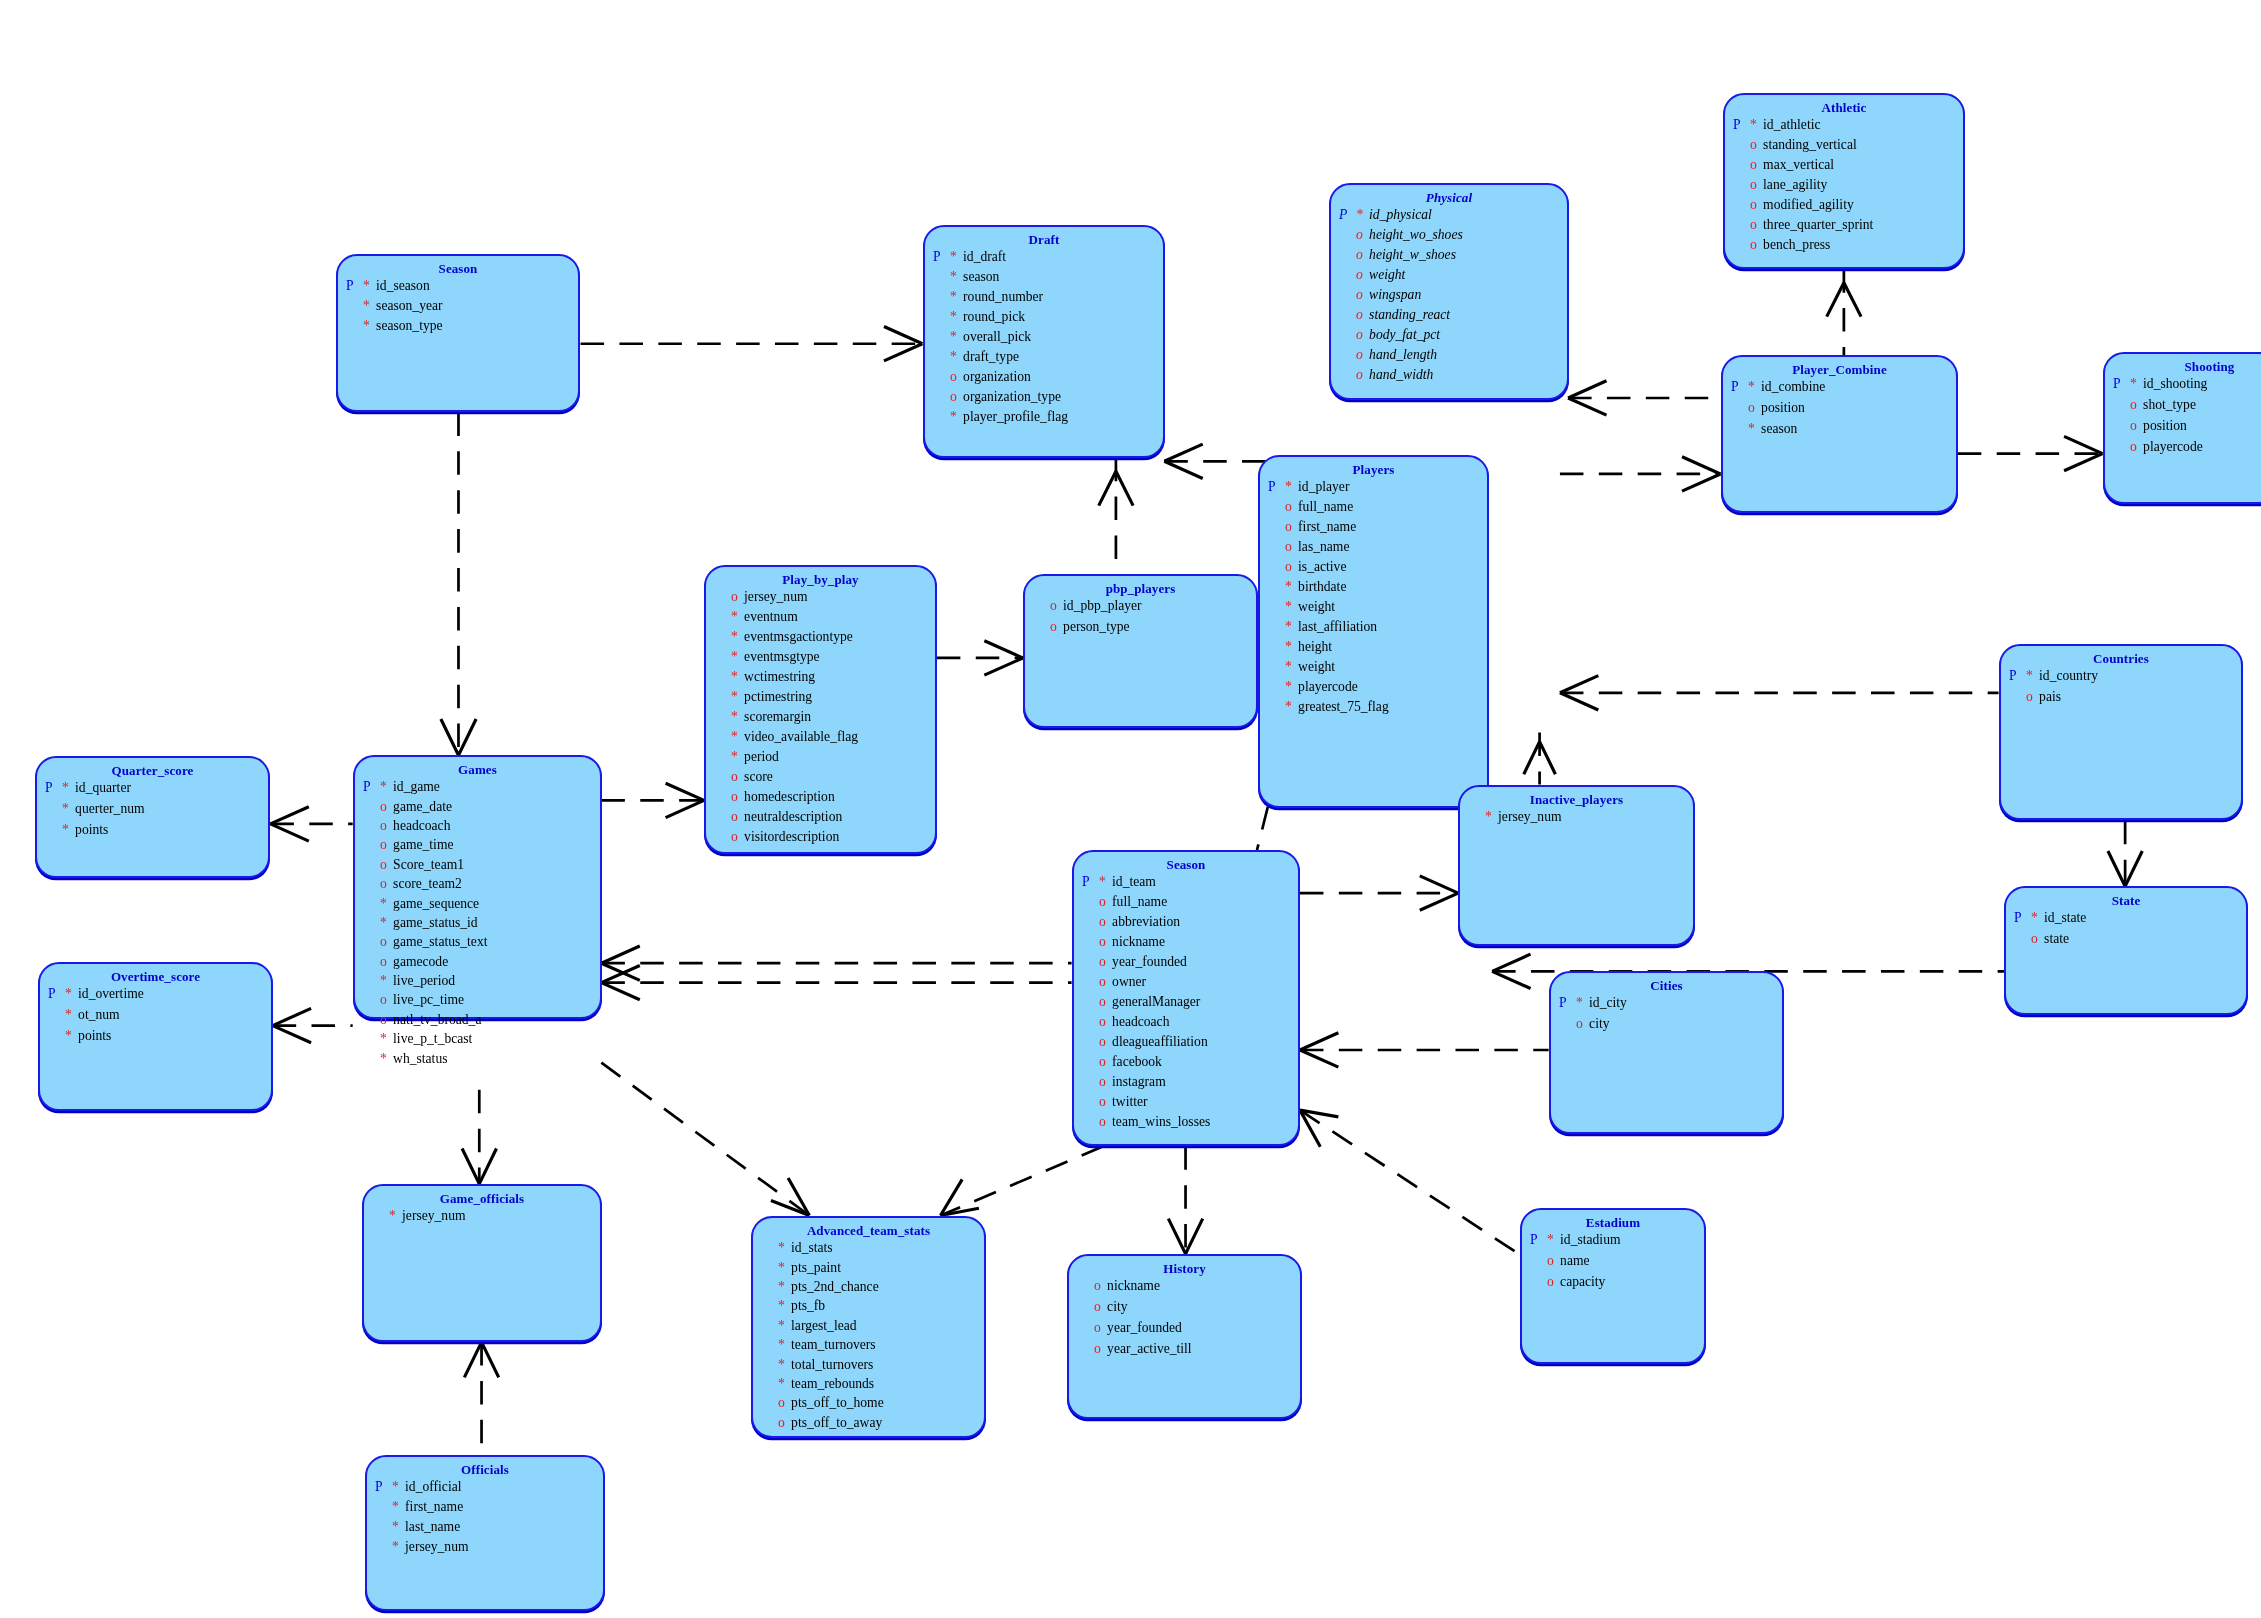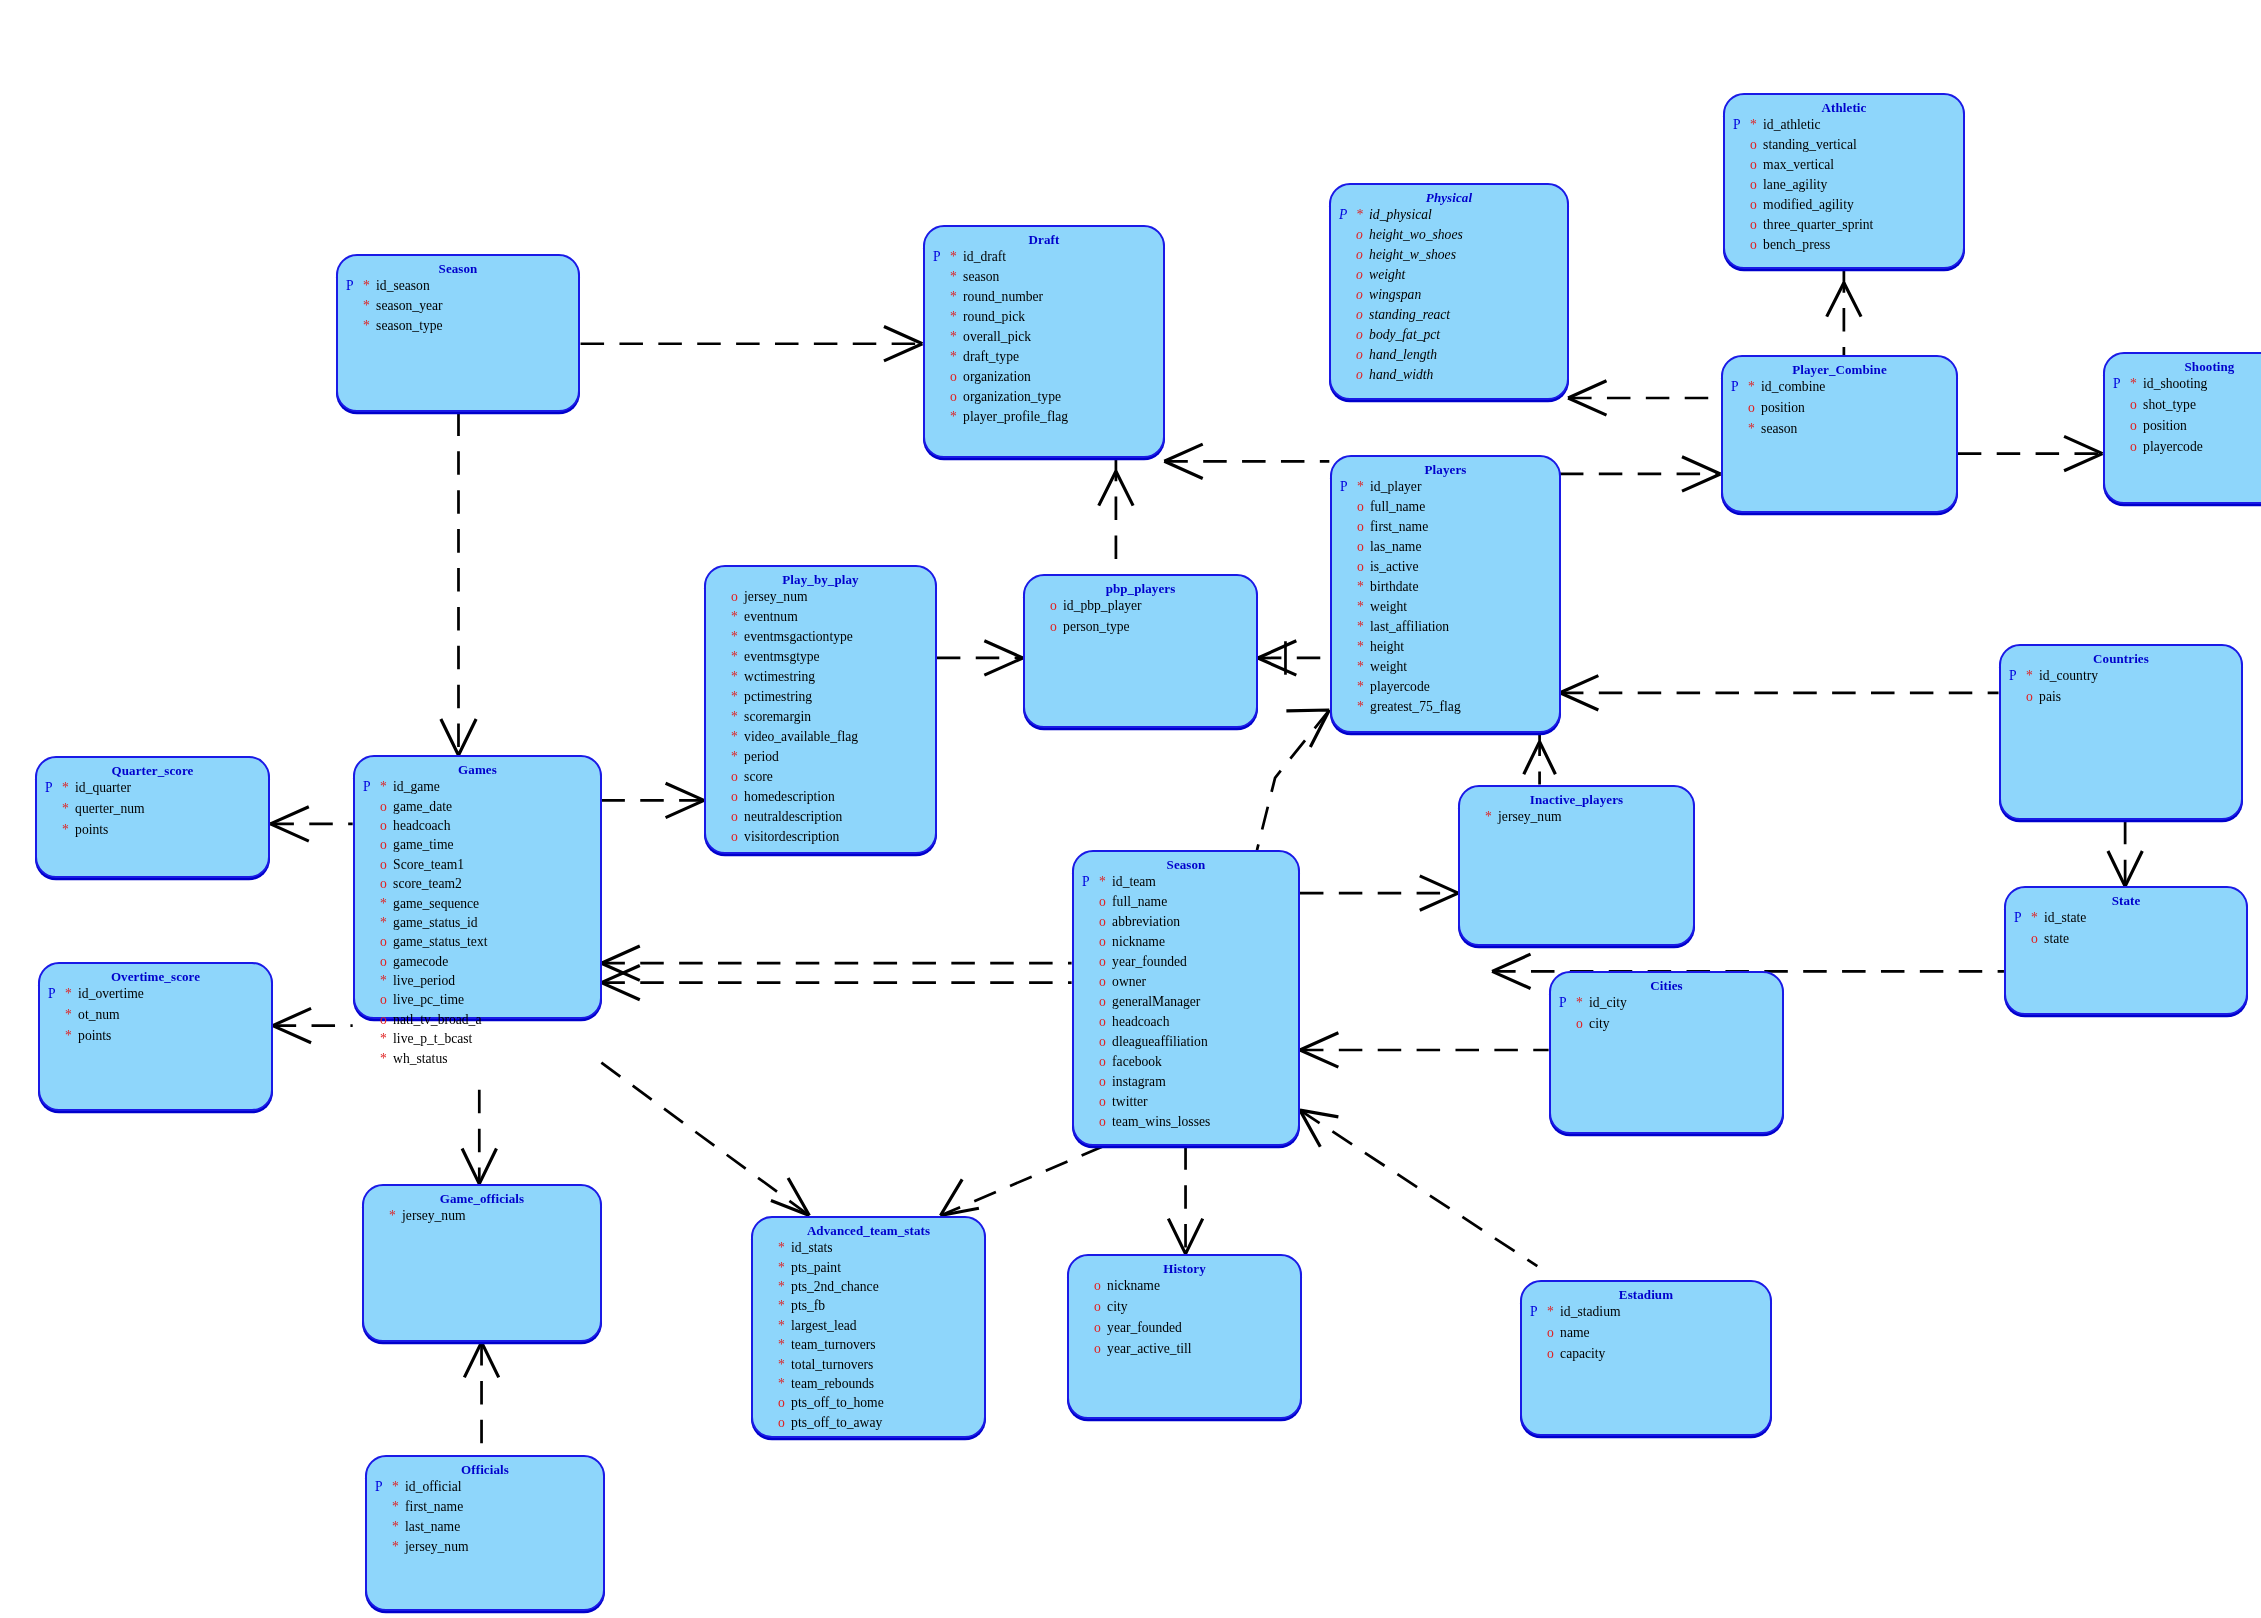--- a/index.html
+++ b/index.html
@@ -410,21 +410,21 @@
             <span class="mand" style="width: 13px;">o</span>
             <span class="aname">position</span>
           </div>
           <div class="attr" style="height: 21px; font-size: 13.6px;">
             <span class="pk" style="width: 17px;"></span>
             <span class="mand" style="width: 13px;">o</span>
             <span class="aname">playercode</span>
           </div>
         </div>
       </div>
-      <div class="entity" style="left: 1330px; top: 455px; width: 231px; height: 278px;">
+      <div class="entity" style="left: 1258px; top: 455px; width: 231px; height: 353px;">
         <div class="ent-title" style="font-size: 13px;">Players</div>
         <div class="attrs">
           <div class="attr" style="height: 20px; font-size: 13.6px;">
             <span class="pk" style="width: 17px;">P</span>
             <span class="mand" style="width: 13px;">*</span>
             <span class="aname">id_player</span>
           </div>
           <div class="attr" style="height: 20px; font-size: 13.6px;">
             <span class="pk" style="width: 17px;"></span>
             <span class="mand" style="width: 13px;">o</span>
@@ -920,21 +920,21 @@
             <span class="mand" style="width: 13px;">o</span>
             <span class="aname">year_founded</span>
           </div>
           <div class="attr" style="height: 21px; font-size: 13.6px;">
             <span class="pk" style="width: 17px;"></span>
             <span class="mand" style="width: 13px;">o</span>
             <span class="aname">year_active_till</span>
           </div>
         </div>
       </div>
-      <div class="entity" style="left: 1520px; top: 1280px; width: 252px; height: 156px;">
+      <div class="entity" style="left: 1520px; top: 1208px; width: 186px; height: 156px;">
         <div class="ent-title" style="font-size: 13px;">Estadium</div>
         <div class="attrs">
           <div class="attr" style="height: 21px; font-size: 13.6px;">
             <span class="pk" style="width: 17px;">P</span>
             <span class="mand" style="width: 13px;">*</span>
             <span class="aname">id_stadium</span>
           </div>
           <div class="attr" style="height: 21px; font-size: 13.6px;">
             <span class="pk" style="width: 17px;"></span>
             <span class="mand" style="width: 13px;">o</span>

